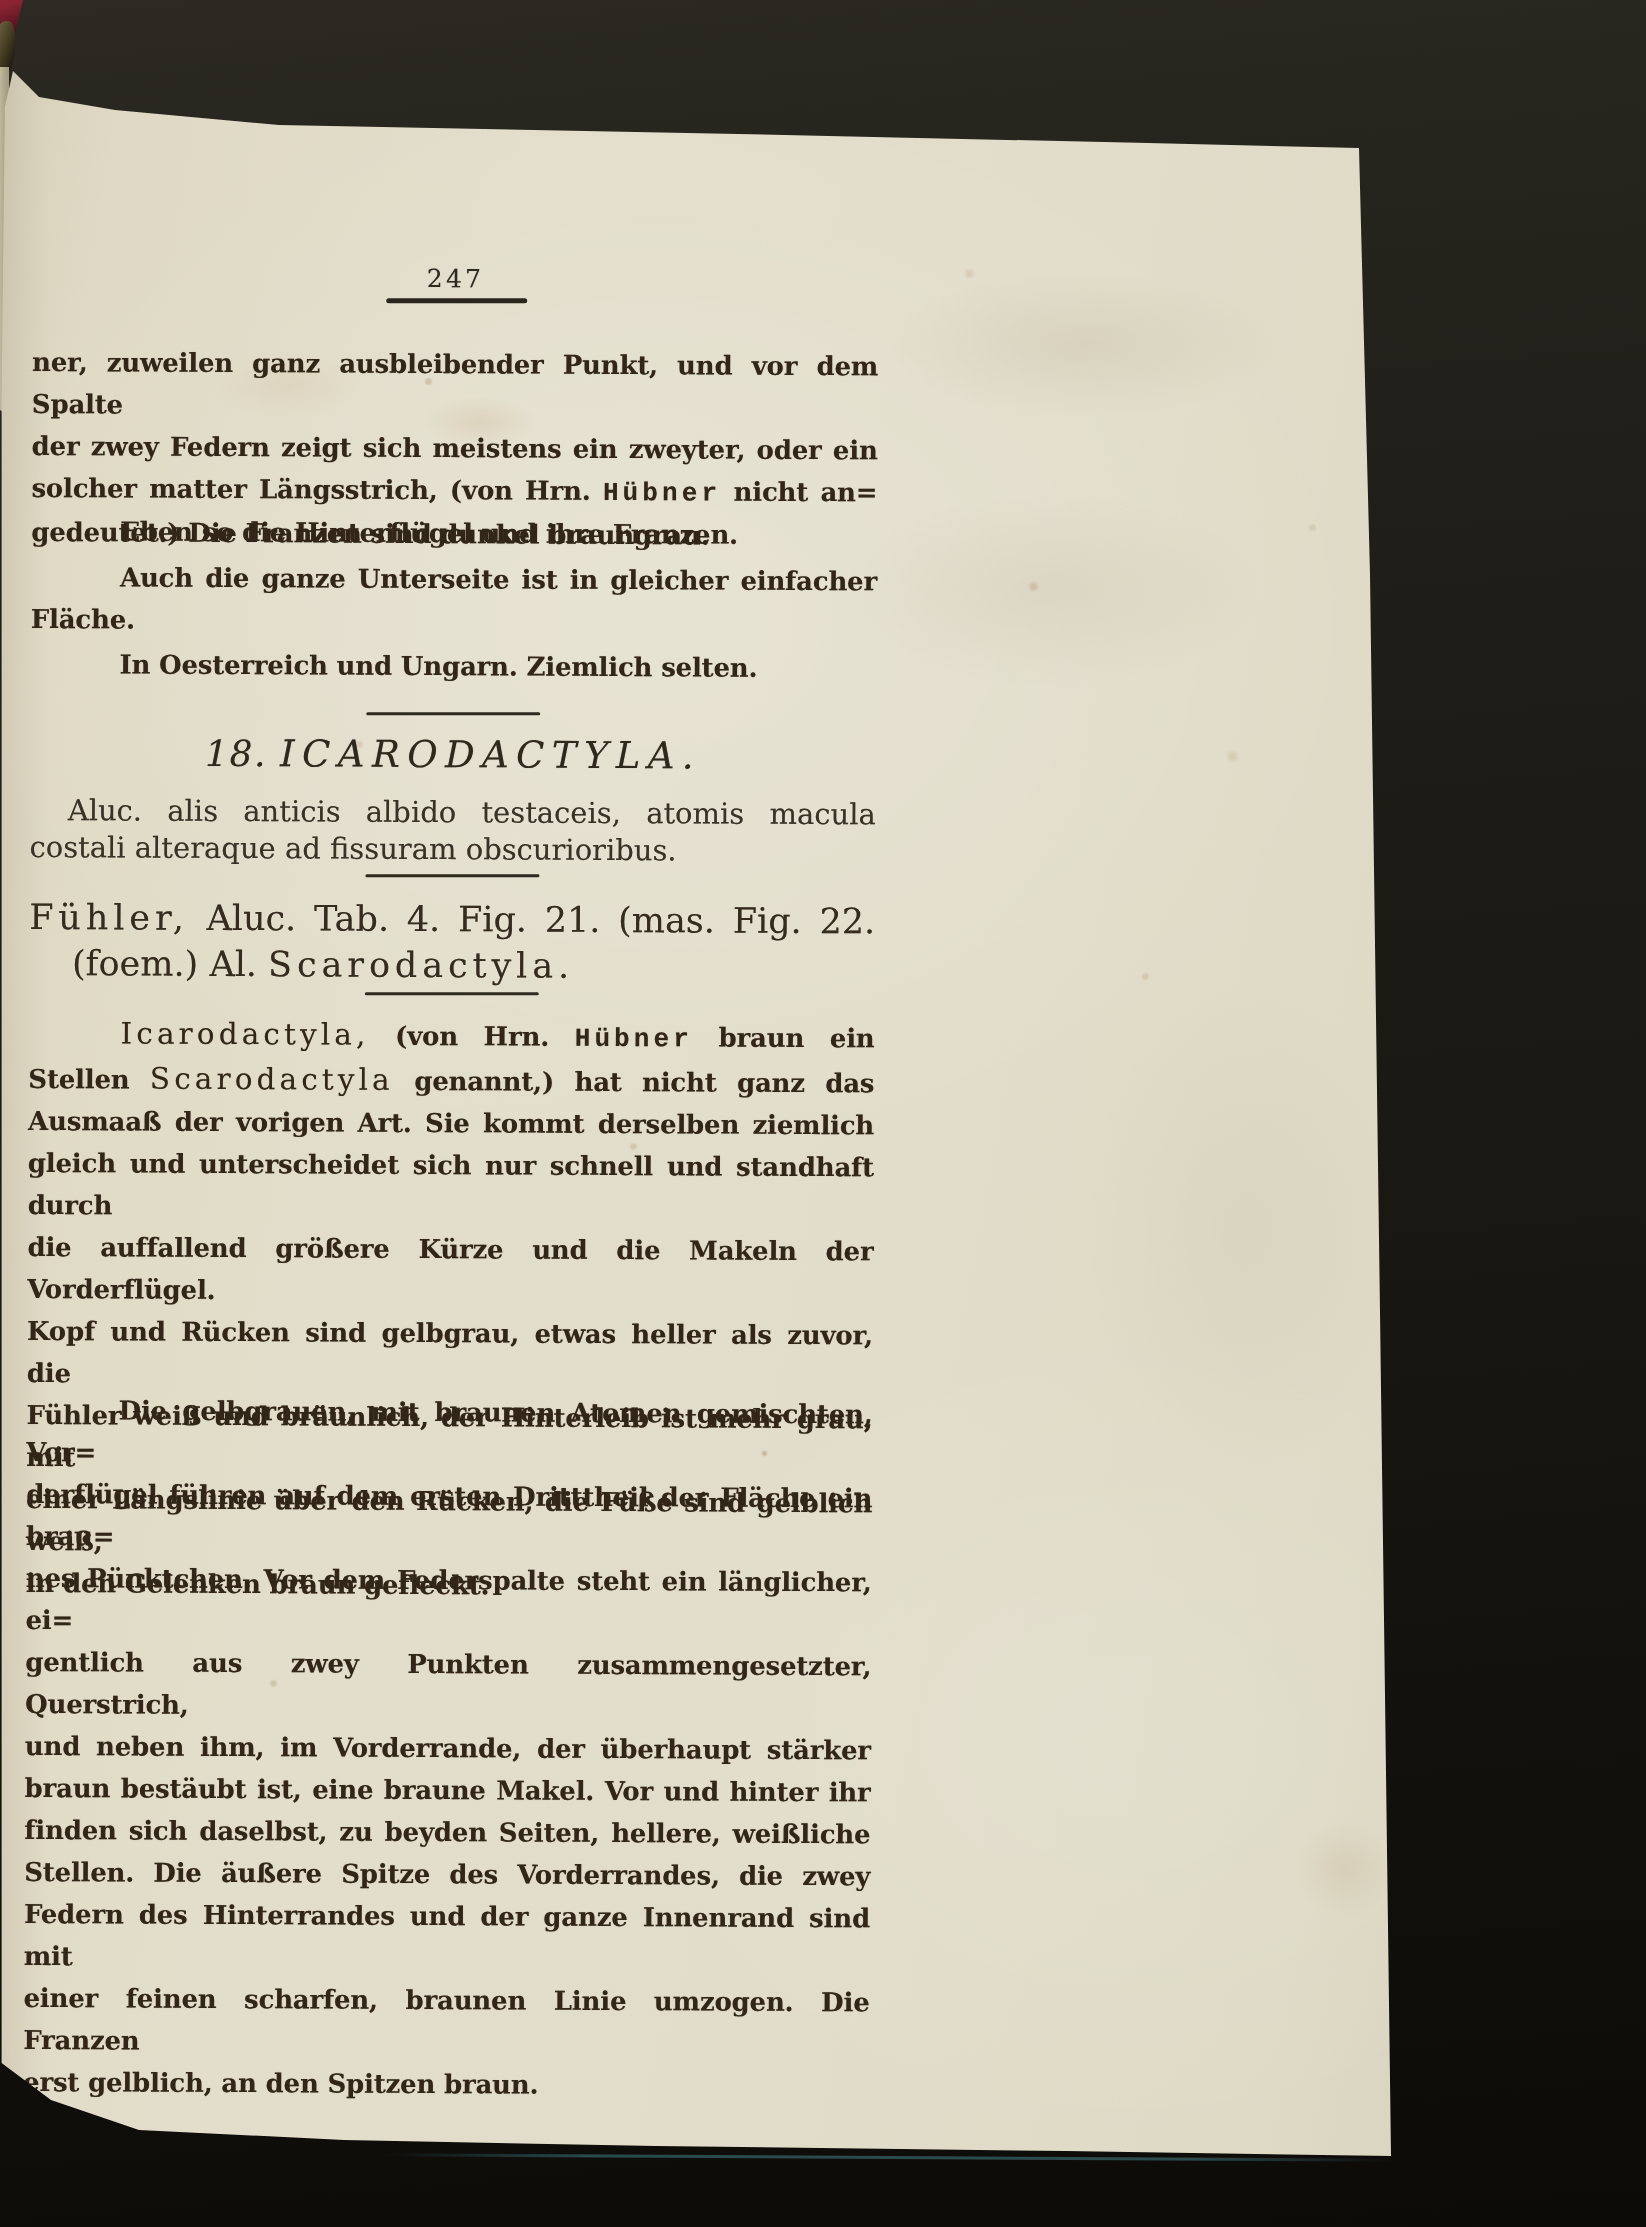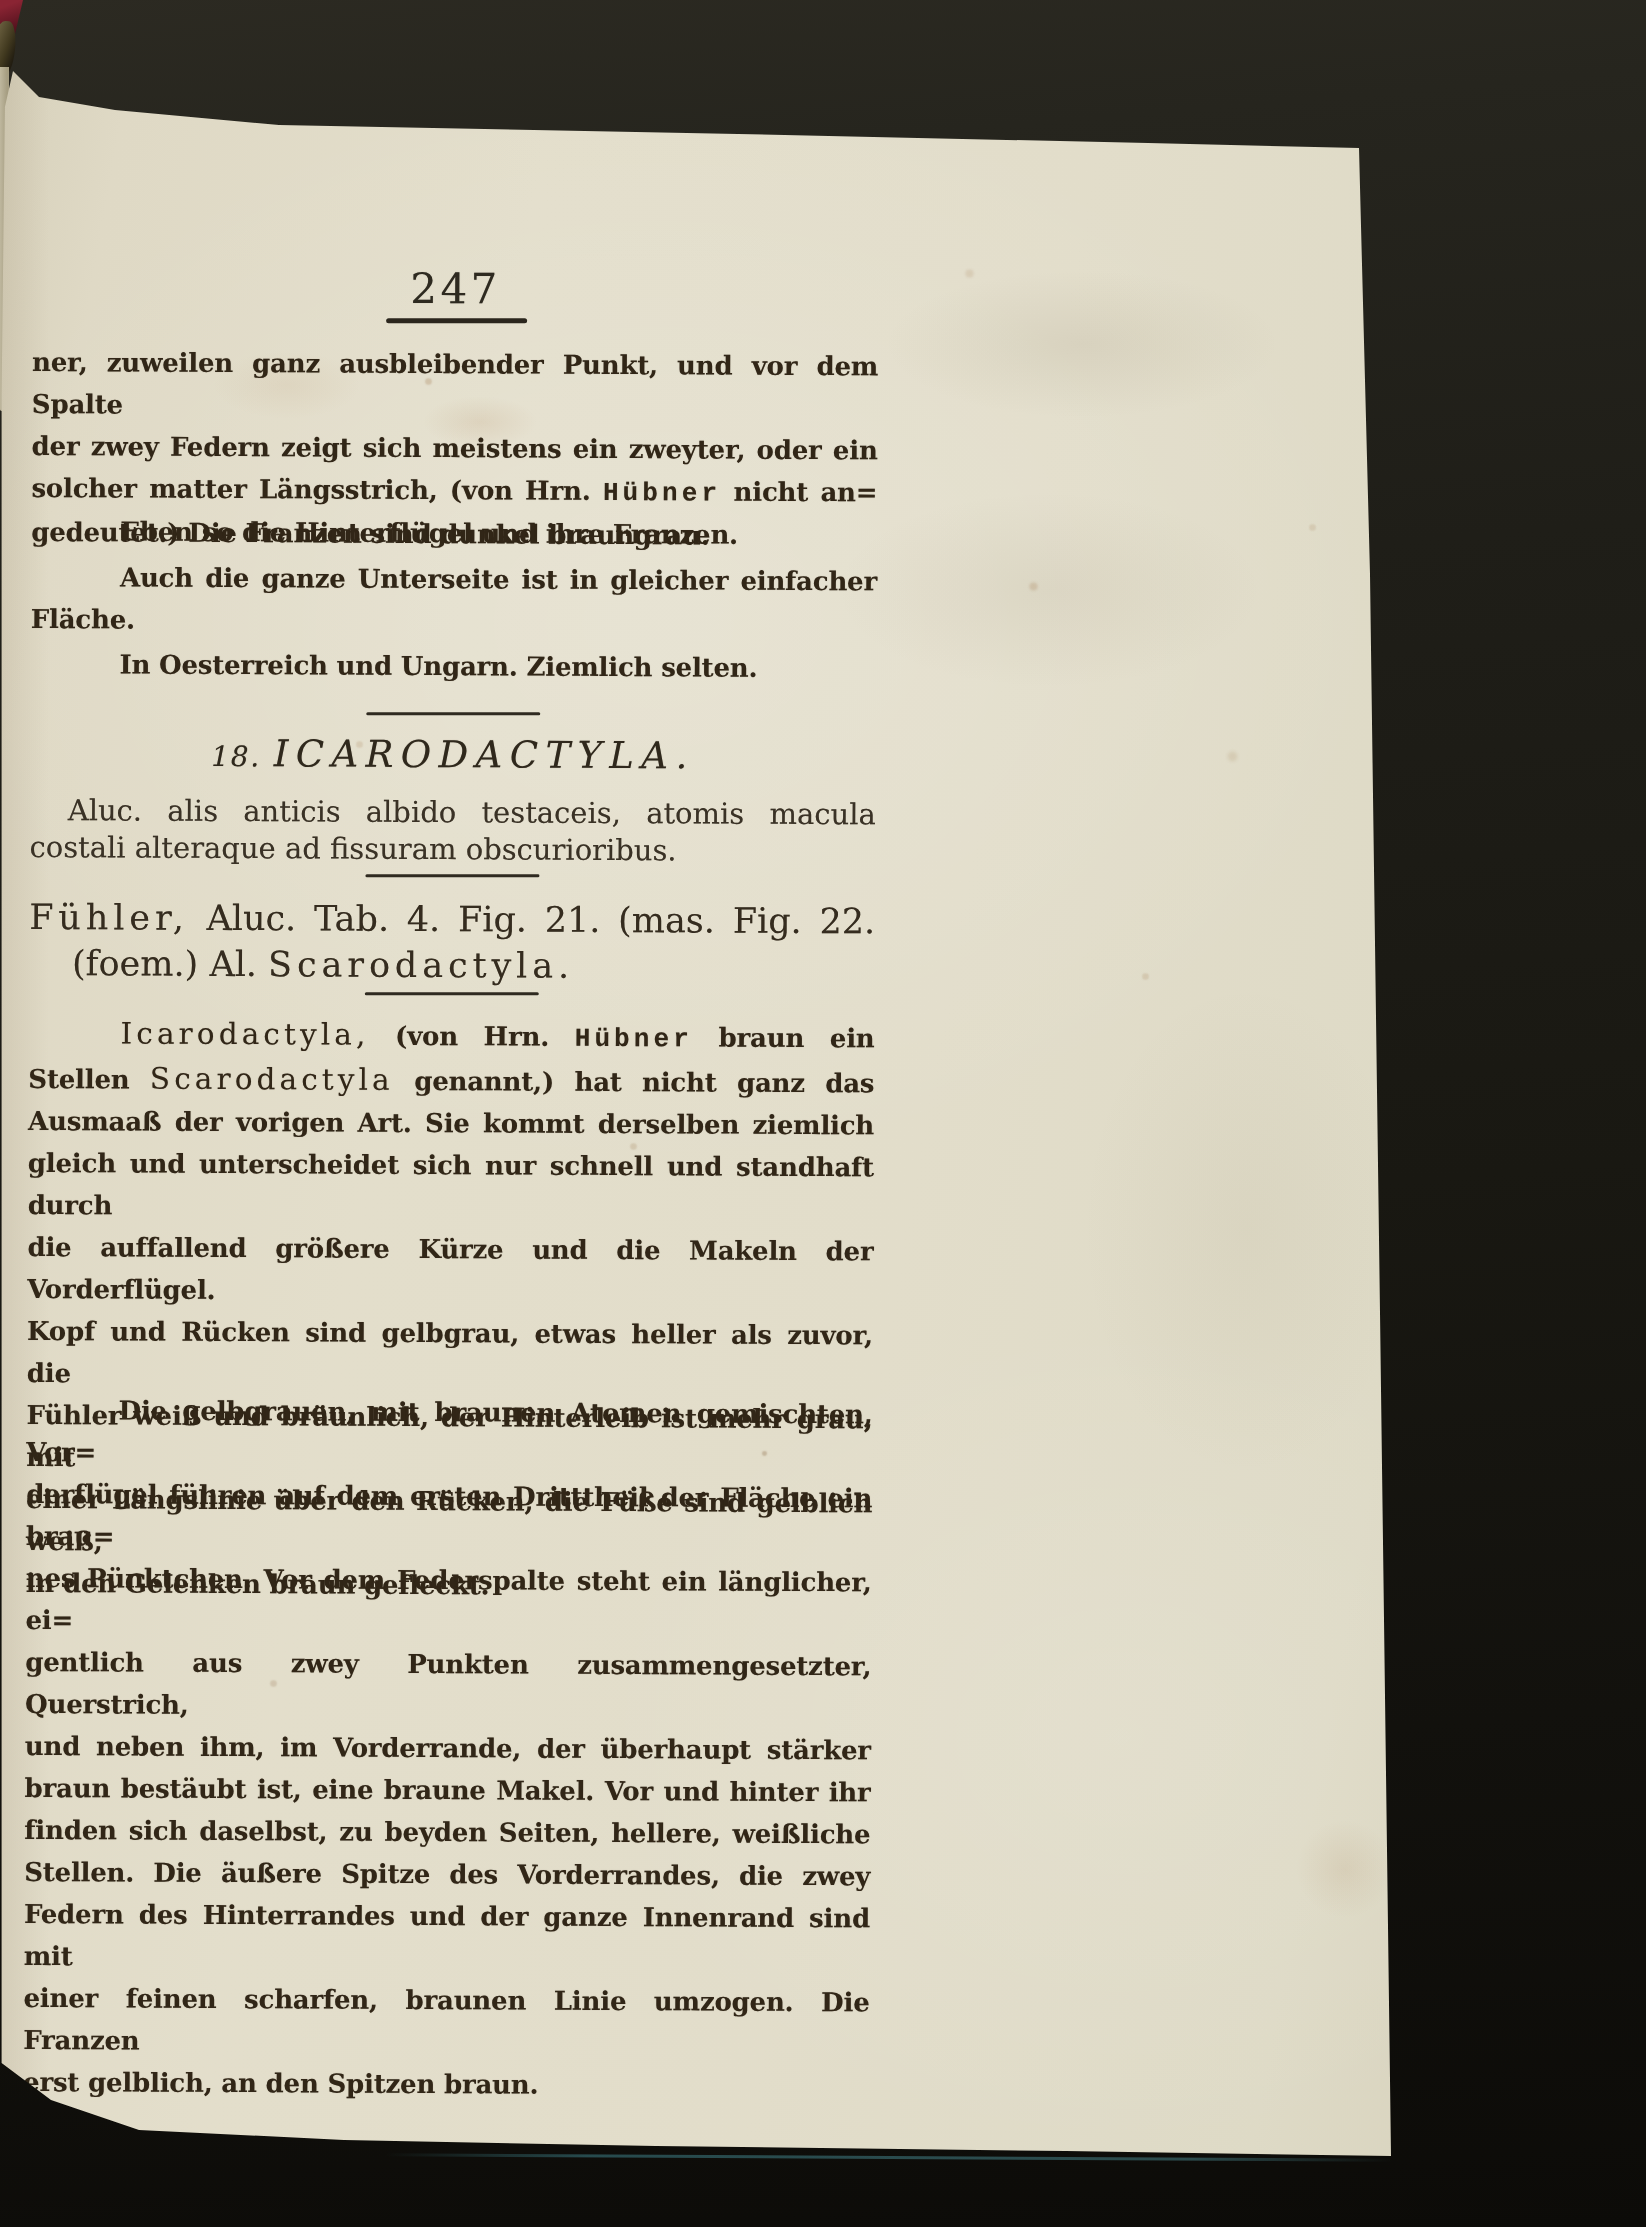--- a/index.html
+++ b/index.html
@@ -54,35 +54,35 @@
       271px 1681px 1.6px 0.8px rgba(130,85,45,.18),
       967px 271px 2.5px 1.6px rgba(150,100,50,.14),
       631px 1144px 1.6px 0.8px rgba(140,95,45,.18),
       1143px 974px 1.6px 0.8px rgba(150,100,50,.16),
       357px 742px 1.6px 0.8px rgba(150,100,50,.16),
       1310px 525px 1.6px 0.8px rgba(150,100,50,.14);}
   
   .text-column{position:absolute;left:34px;top:0;width:846px;height:2050px;
     transform:rotate(.3deg);transform-origin:0 0;color:#312617;}
   .pagenum-wrap{position:absolute;top:262px;left:0;width:100%;text-align:center;}
-  .pagenum{font-size:42px;letter-spacing:3.3px;color:#2e2a20;text-shadow:0 0 0.8px rgba(46,42,32,.4);}
+  .pagenum{font-size:25px;letter-spacing:3.3px;color:#2e2a20;text-shadow:0 0 0.8px rgba(46,42,32,.4);}
   .pagenum-rule{width:141px;height:4.9px;margin:4.9px auto 0;background:#2b261d;border-radius:2.5px;
     transform:translateX(0.8px) rotate(-.3deg);}
   .block{position:absolute;left:0;width:100%;}
   .line{line-height:42px;white-space:normal;}
   .line.just{text-align:justify;text-align-last:justify;}
   .block.body .line{font-size:26px;font-weight:700;letter-spacing:-0.2px;
     text-shadow:0 0 0.8px rgba(49,38,23,.35);}
   .block.latin .line{font-size:29px;font-weight:400;line-height:37px;color:#3a3226;
     text-shadow:0 0 0.5px rgba(58,50,38,.4);}
   .block.ref .line{font-size:35px;font-weight:400;line-height:46px;color:#352c1f;
     text-shadow:0 0 0.6px rgba(53,44,31,.4);}
   .heading{position:absolute;left:0;width:100%;text-align:center;font-style:italic;
     color:#2f281c;text-shadow:0 0 0.8px rgba(47,40,28,.4);}
-  .s-hnum{font-size:28px;letter-spacing:1.6px;margin-right:13px;}
+  .s-hnum{font-size:36px;letter-spacing:1.6px;margin-right:13px;}
   .s-hcaps{font-size:37px;letter-spacing:7.4px;}
   .s-fr{}
   .s-frsp{letter-spacing:4.1px;font-family:Liberation Mono, monospace;}
   .block.body .s-ansp{font-size:29.5px;font-weight:400;letter-spacing:4.1px;}
   .block.latin .s-ansp,.block.ref .s-ansp{letter-spacing:4.9px;}
   .rule{position:absolute;left:336px;width:174px;height:3.3px;background:#2f2a20;border-radius:1.6px;
     transform:rotate(-.25deg);}
 </style>
 </head>
 <body>

